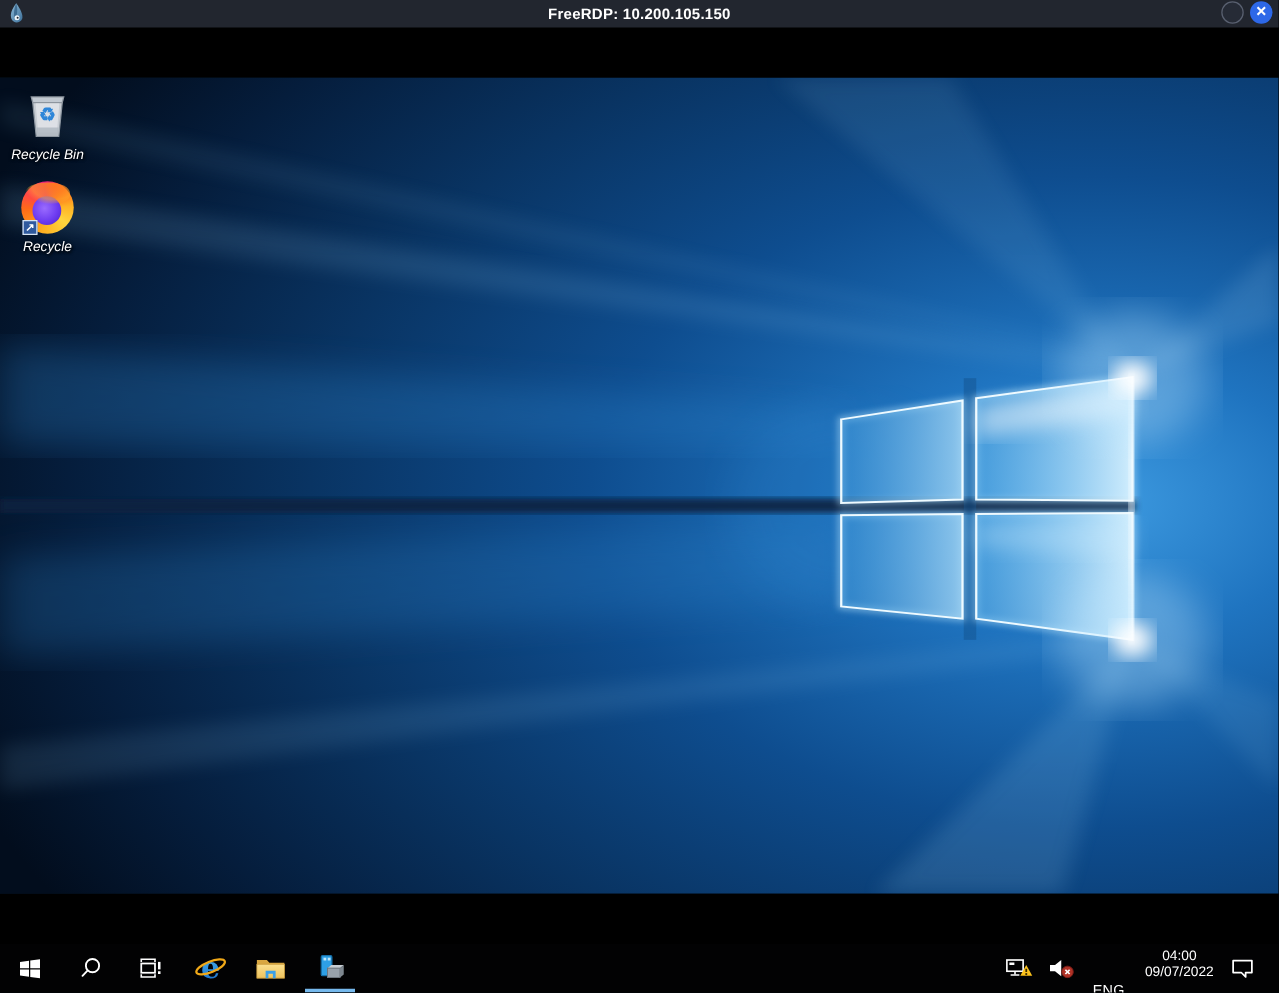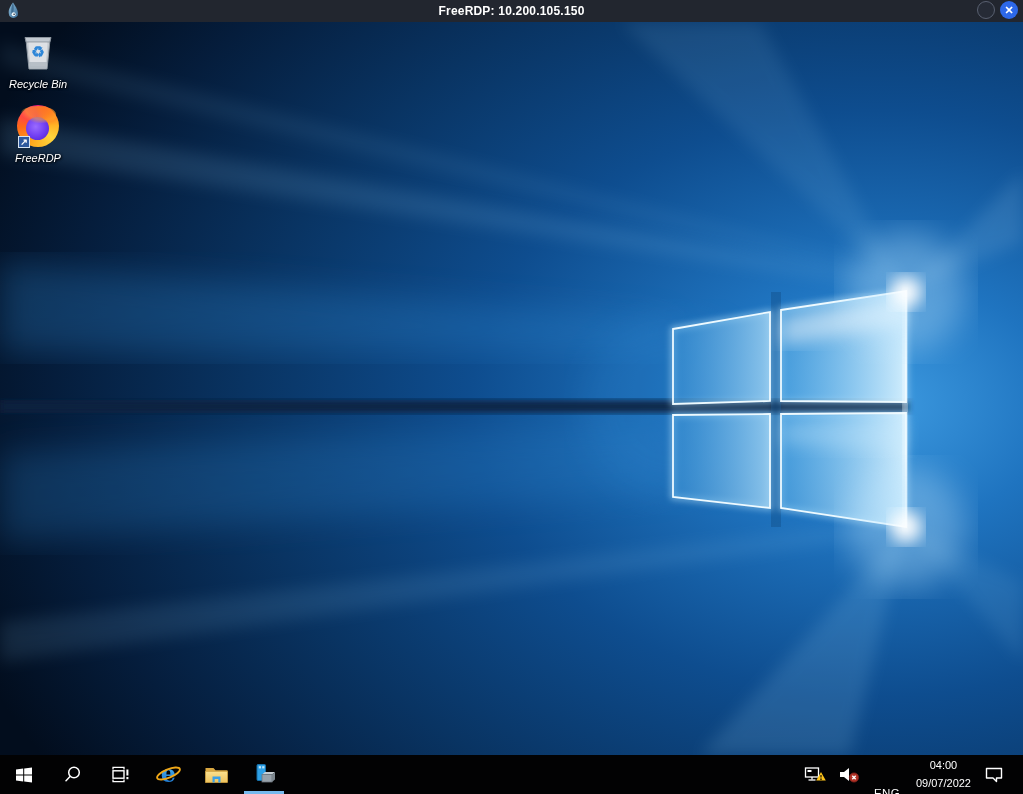--- a/index.html
+++ b/index.html
@@ -1,18 +1,18 @@
 <!DOCTYPE html>
 <html><head>
 <meta charset="utf-8">
 <style>
   * { margin:0; padding:0; box-sizing:border-box; }
   html,body { width:1023px; height:794px; overflow:hidden; background:#000;
               font-family:"Liberation Sans", sans-serif; }
-  .frame { position:relative; width:1023px; height:794px; display:flex; flex-direction:column; }
+  .frame { position:relative; width:1023px; height:794px; display:flex; flex-direction:column;gap:40px; }
 
   
   .titlebar { position:relative; height:22px; background:#22262f; display:flex; align-items:center; flex:0 0 22px; }
   .tb-icon { position:absolute; left:5px; top:2px; width:16px; height:18px; }
   .tb-title { position:absolute; left:0; right:0; text-align:center; color:#ffffff; font-size:12px;
               font-weight:700; letter-spacing:.2px; line-height:22px; }
   .tb-btns { position:absolute; right:5px; top:1px; display:flex; gap:5px; }
   .tb-circle { width:18px; height:18px; border-radius:50%; display:flex; align-items:center; justify-content:center; cursor:pointer; }
   .tb-min { background:#262b36; border:1.5px solid #596070; }
   .tb-close { background:#2d68e8; color:#fff; font-size:11px; font-weight:700; line-height:1; }
@@ -40,21 +40,21 @@
 
   
   .taskbar { height:39px; flex:0 0 39px; background:#020203; display:flex; align-items:stretch; z-index:10; }
   .tb-left { display:flex; }
   .task-btn { width:48px; display:flex; align-items:center; justify-content:center; position:relative; cursor:pointer; }
   .active-underline { position:absolute; bottom:0; left:4px; right:4px; height:3px; background:#76b9ed; }
   .tb-spacer { flex:1 1 auto; }
   .tray { display:flex; align-items:center; padding-right:14px; }
   .tray-item { display:flex; align-items:center; justify-content:center; height:100%; cursor:pointer; padding:0 5px; }
   .lang { color:#ffffff; font-size:11.5px; padding:0 8px; letter-spacing:.3px;margin-top:36px; }
-  .clock { display:flex; flex-direction:column; align-items:center; justify-content:space-between;
+  .clock { display:flex; flex-direction:column; align-items:center; justify-content:flex-start;
            color:#ffffff; font-size:11px; line-height:13px; padding:4px 8px; }
 </style>
 </head>
 <body>
 
 <div class="frame">
 
   <div class="titlebar">
     <svg class="tb-icon" viewBox="0 0 16 18">
       <defs>
@@ -160,21 +160,21 @@
           </svg>
         </div>
         <div class="dicon-label">Recycle Bin</div>
       </div>
 
       <div class="dicon">
         <div class="dicon-img">
           <div class="ff-ball"></div>
           <div class="shortcut-badge">↗</div>
         </div>
-        <div class="dicon-label">FreeRDP</div>
+        <div class="dicon-label">Recycle</div>
       </div>
     </div>
   </div>
 
   <div class="taskbar">
     <div class="tb-left">
 
       <div class="task-btn">
         <svg width="20" height="20" viewBox="0 0 20 20">
           <path d="M2,4.6 L9.2,3.6 V9.5 H2 Z" fill="#fff"></path>

